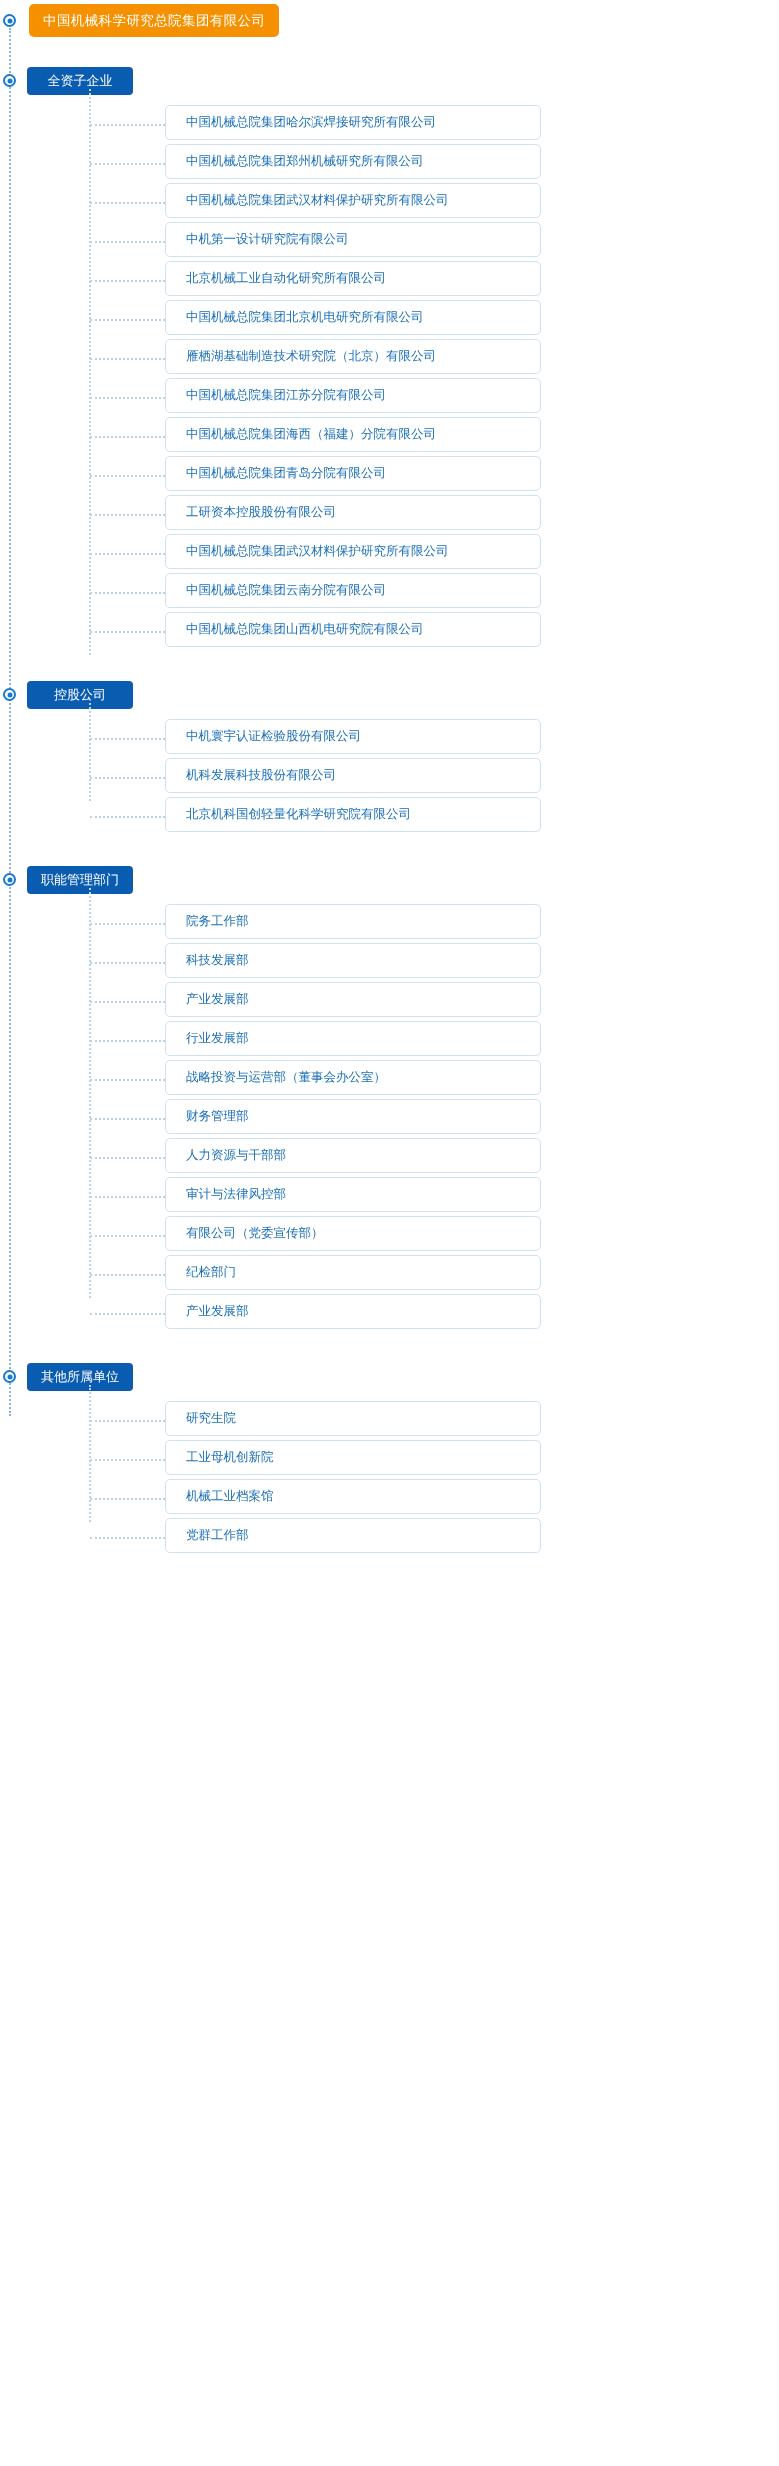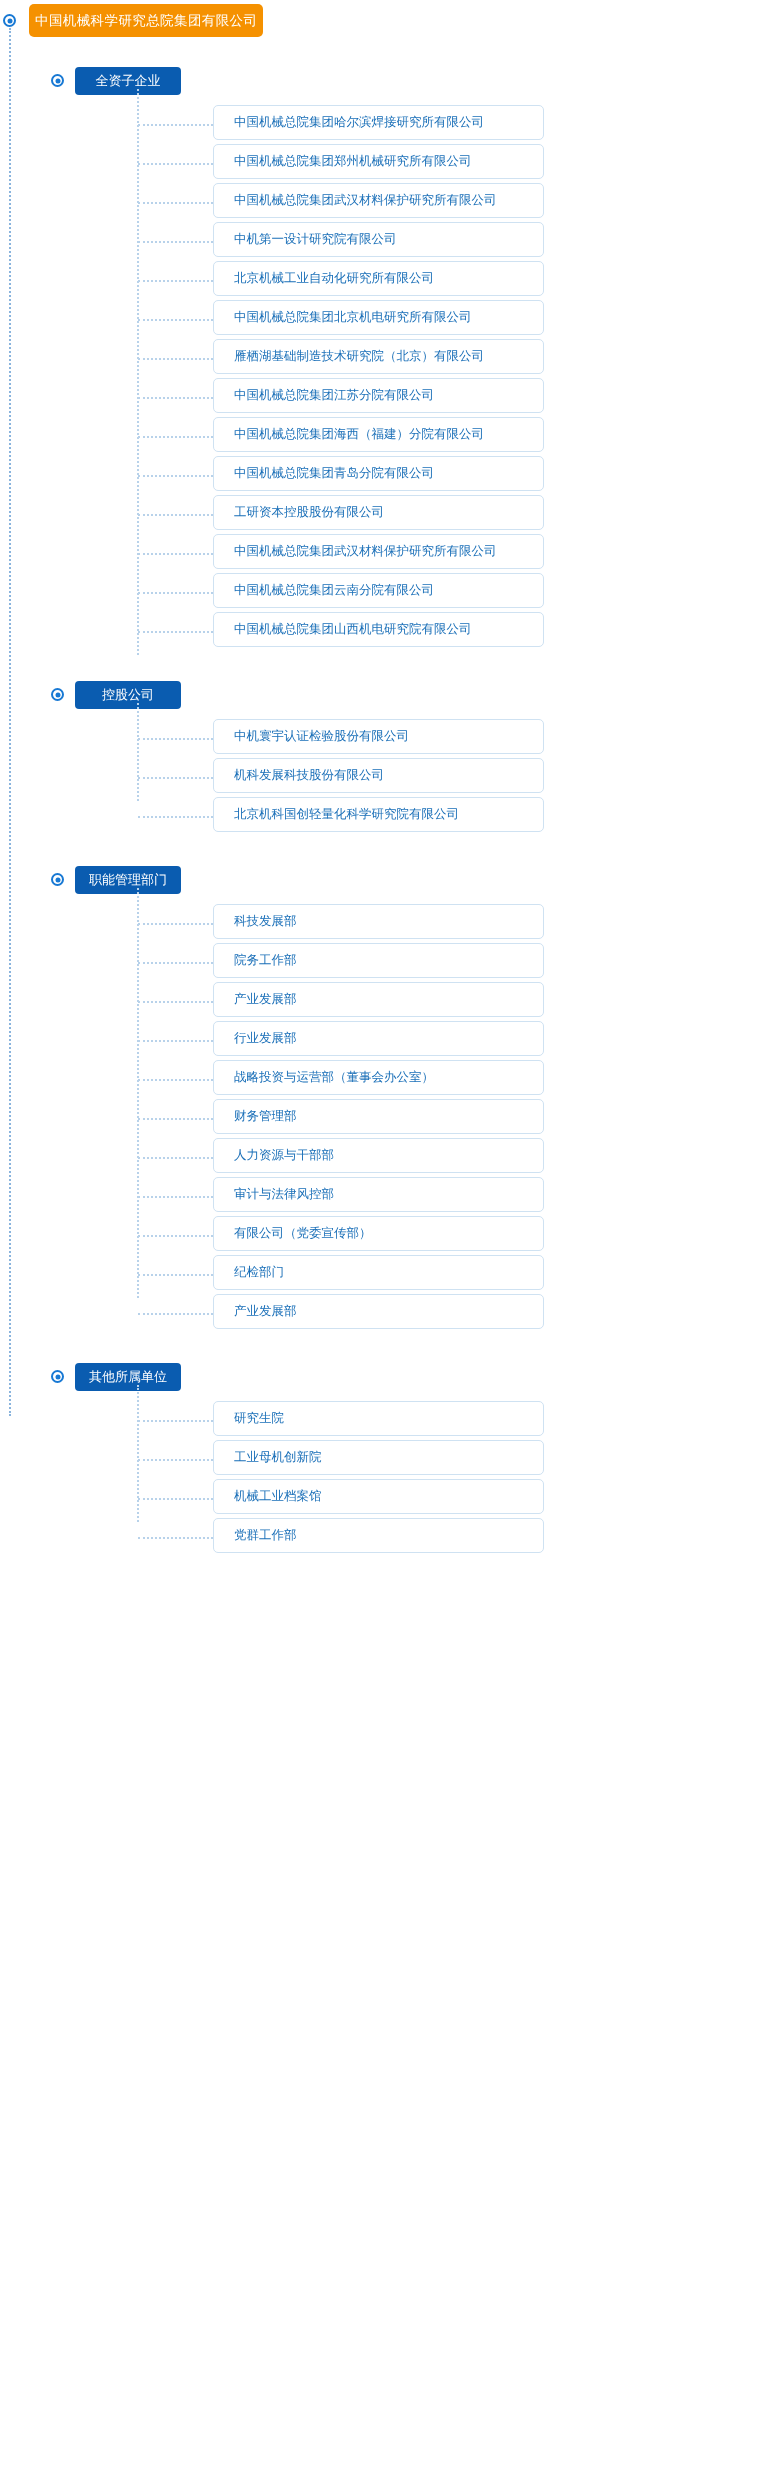--- a/index.html
+++ b/index.html
@@ -36,21 +36,21 @@
   .root-row {
     position: relative;
     height: 33px;
     margin-top: 4px;
   }
   .root-node {
     position: absolute;
     left: 29px;
     top: 0;
     height: 33px;
-    padding: 0 6px;
+    padding: 0 14px;
     background: #f59100;
     border-radius: 5px;
     color: #ffffff;
     font-size: 13.5px;
     line-height: 33px;
     white-space: nowrap;
     letter-spacing: .4px;
   }
 
   
@@ -70,21 +70,20 @@
     left: 50%; top: 50%;
     transform: translate(-50%, -50%);
     width: 5px; height: 5px;
     border-radius: 50%;
     background: #1879d4;
   }
 
   
   .group {
     position: relative;
-    margin-left: 48px;
   }
   .group-head {
     position: relative;
     height: 28px;
     margin-bottom: 10px;
   }
   .group-title {
     position: absolute;
     left: 27px;
     top: 0;
@@ -126,21 +125,21 @@
     left: 90px;
     top: 19px;
     width: 75px;
     border-top: 2px dotted #b8d2ea;
     z-index: 1;
   }
   .item-box {
     position: absolute;
     left: 165px;
     top: 0;
-    width: 331px;
+    width: 376px;
     height: 35px;
     background: #ffffff;
     border: 1px solid #cfe2f2;
     border-radius: 5px;
     color: #1a6fb8;
     font-size: 12.5px;
     line-height: 33px;
     padding: 0 10px 0 20px;
     white-space: nowrap;
     overflow: hidden;
@@ -234,24 +233,24 @@
       </div>
       <div class="group">
         <div class="group-gap"></div>
         <div class="group-head">
           <div class="marker" style="top: 7px;"></div>
           <div class="group-title">职能管理部门</div>
         </div>
         <div class="items">
           <div class="branch-spine" style="height: 410px; top: -16px;"></div>
           <div class="item-row">
+            <div class="item-box">院务工作部</div>
+          </div>
+          <div class="item-row">
             <div class="item-box">科技发展部</div>
-          </div>
-          <div class="item-row">
-            <div class="item-box">院务工作部</div>
           </div>
           <div class="item-row">
             <div class="item-box">产业发展部</div>
           </div>
           <div class="item-row">
             <div class="item-box">行业发展部</div>
           </div>
           <div class="item-row">
             <div class="item-box">战略投资与运营部（董事会办公室）</div>
           </div>

